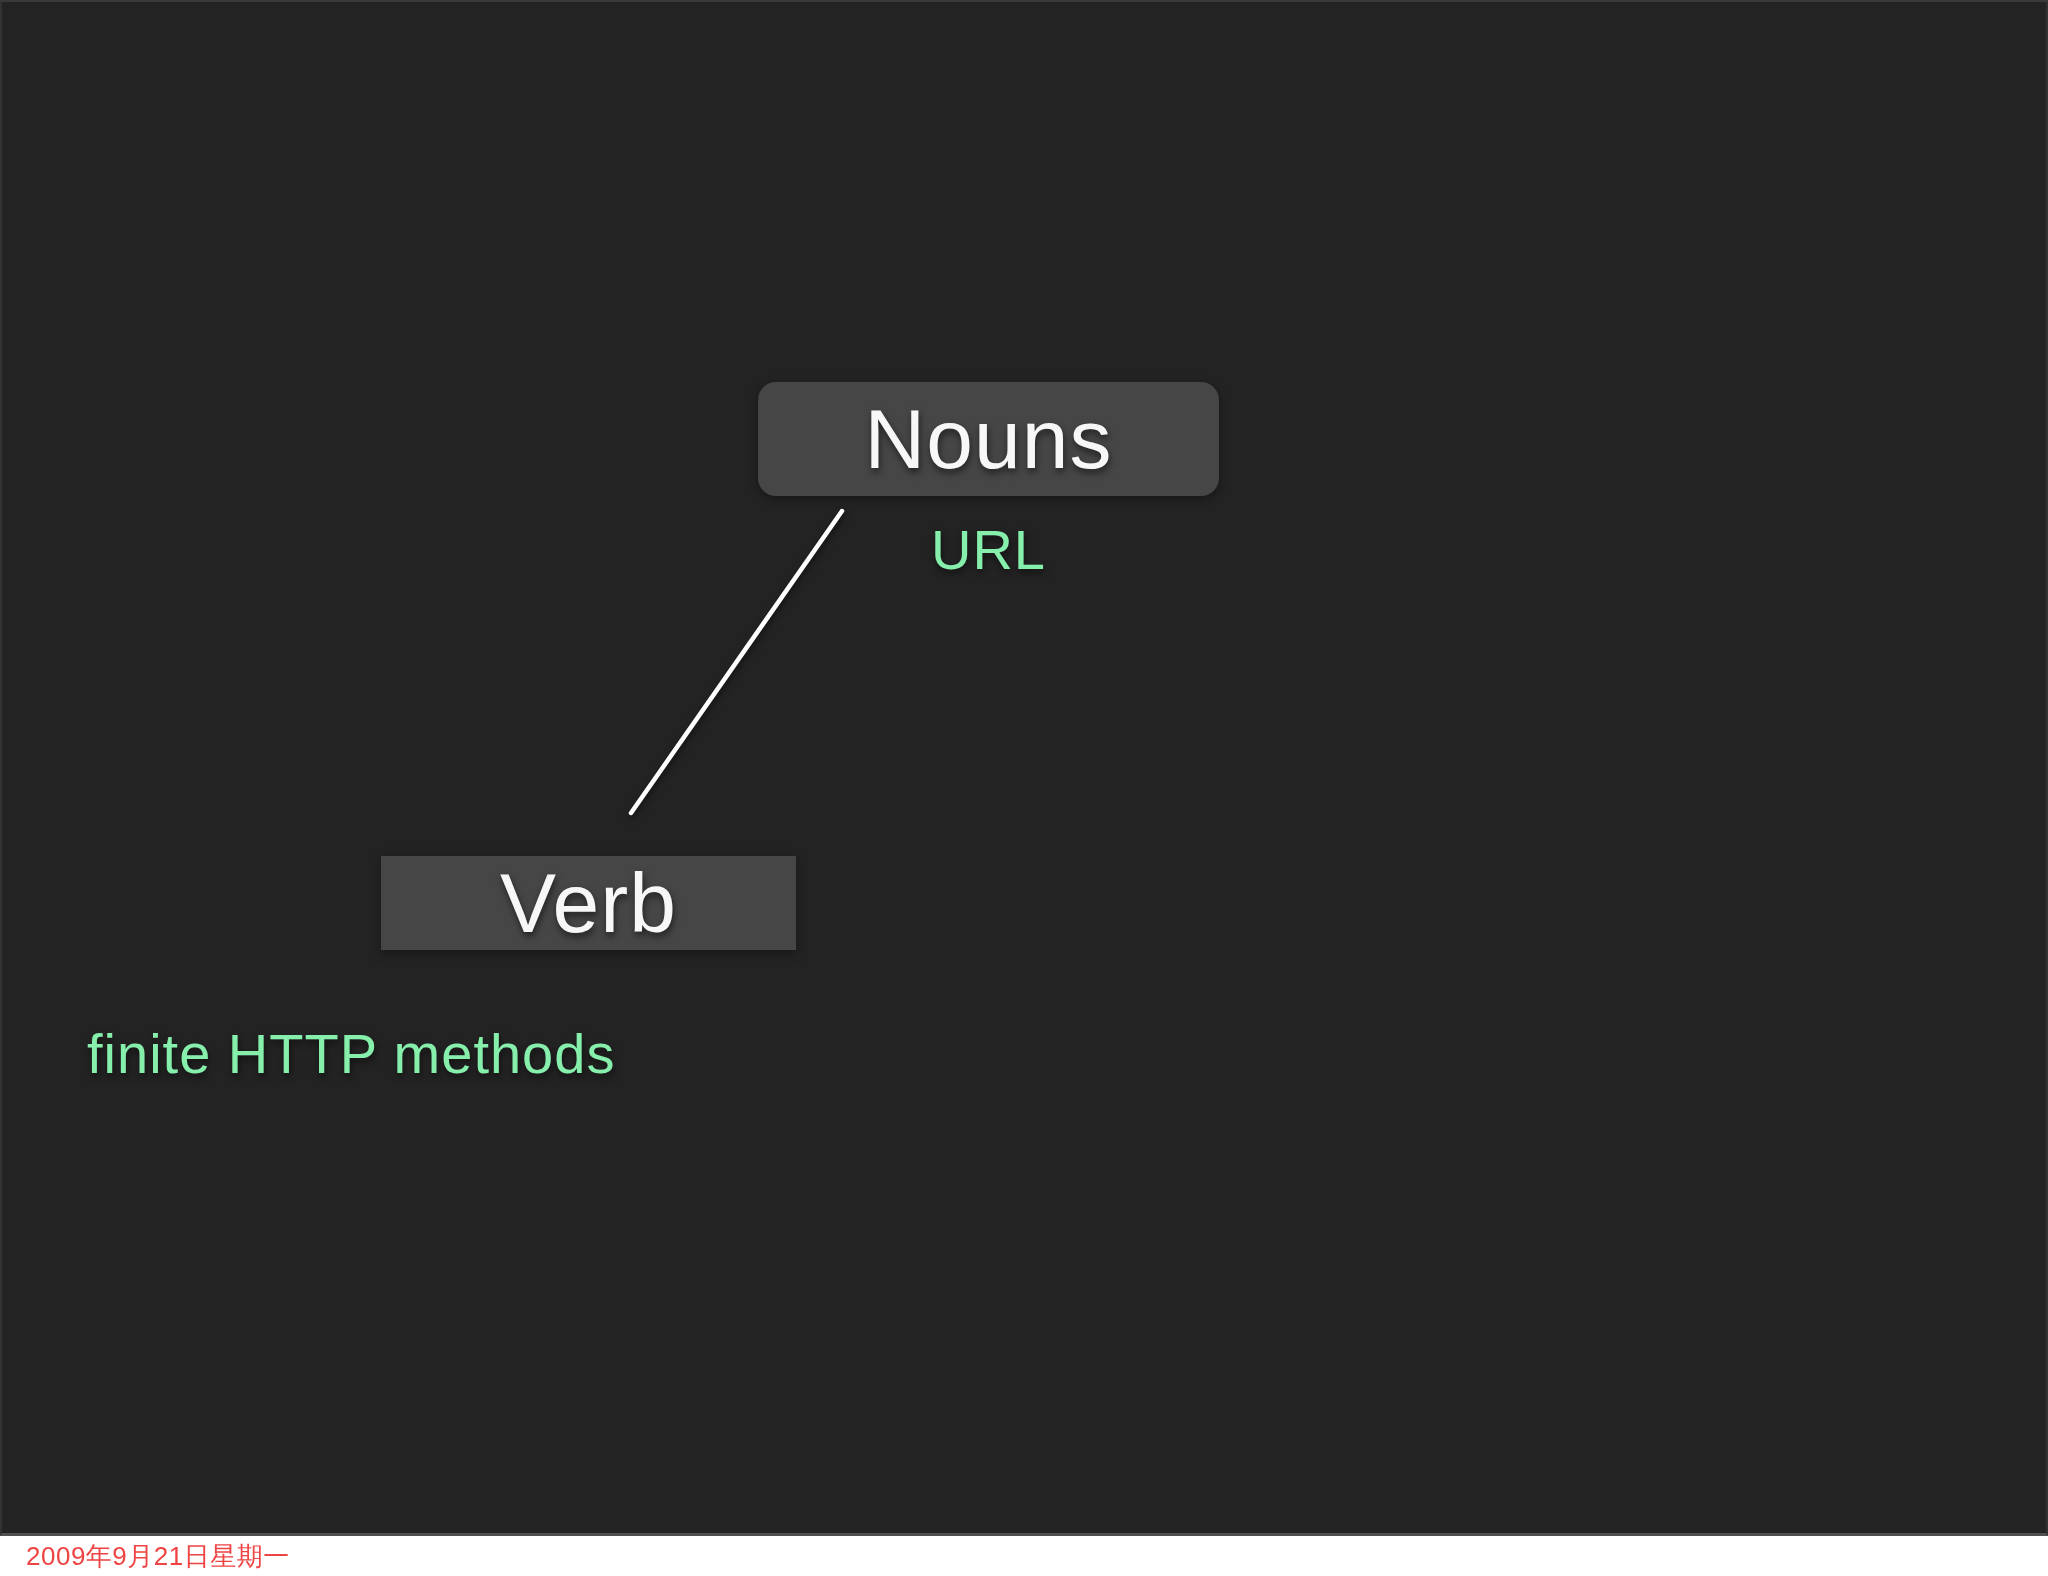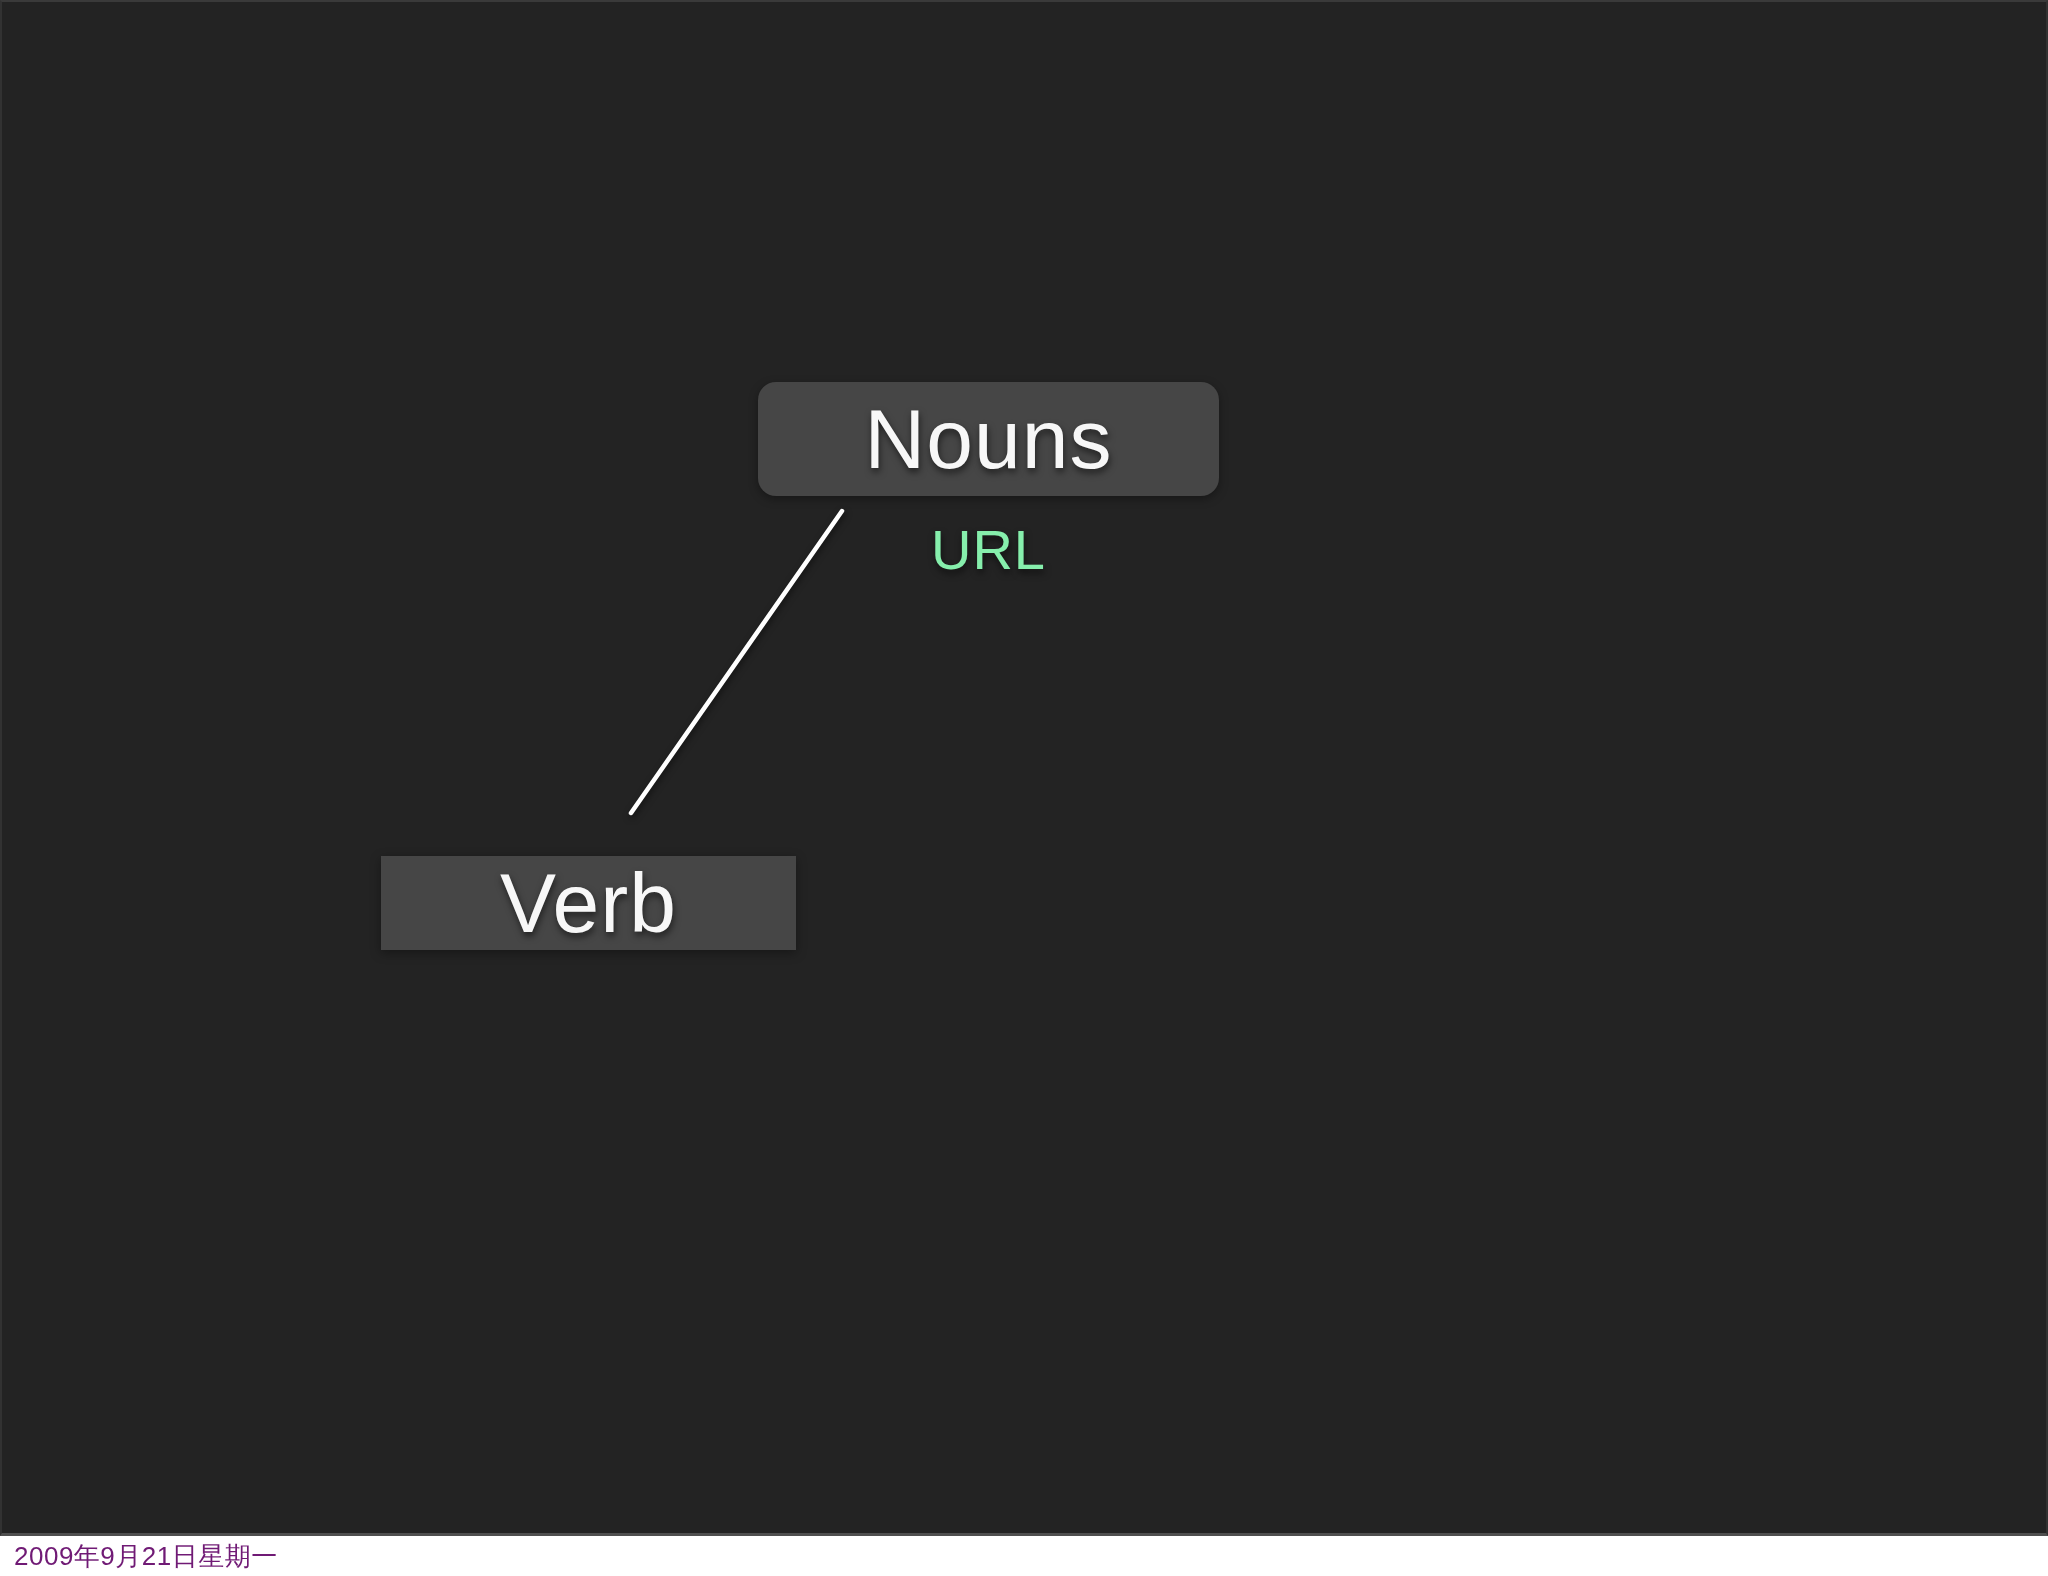--- a/index.html
+++ b/index.html
@@ -95,24 +95,24 @@
     position: absolute;
     left: 0;
     top: 1536px;
     width: 2048px;
     height: 40px;
     background: #ffffff;
     display: flex;
     align-items: center;
   }
   .footer-date {
-    color: #701a75;
+    color: #ef4444;
     font-size: 26px;
     line-height: 1;
-    margin-left: 14px;
+    margin-left: 26px;
     letter-spacing: 0.5px;
     white-space: nowrap;
   }
 </style>
 </head>
 <body>
 
 <div class="page">
 
   <div class="slide">
@@ -124,20 +124,21 @@
     <div class="node node-nouns">
       <span class="node-label">Nouns</span>
     </div>
 
     <div class="sublabel sublabel-url">URL</div>
 
     <div class="node node-verb">
       <span class="node-label">Verb</span>
     </div>
 
+    <div class="sublabel sublabel-methods">finite HTTP methods</div>
 
   </div>
 
   <div class="footer">
     <span class="footer-date">2009年9月21日星期一</span>
   </div>
 
 </div>
 
 </body></html>

